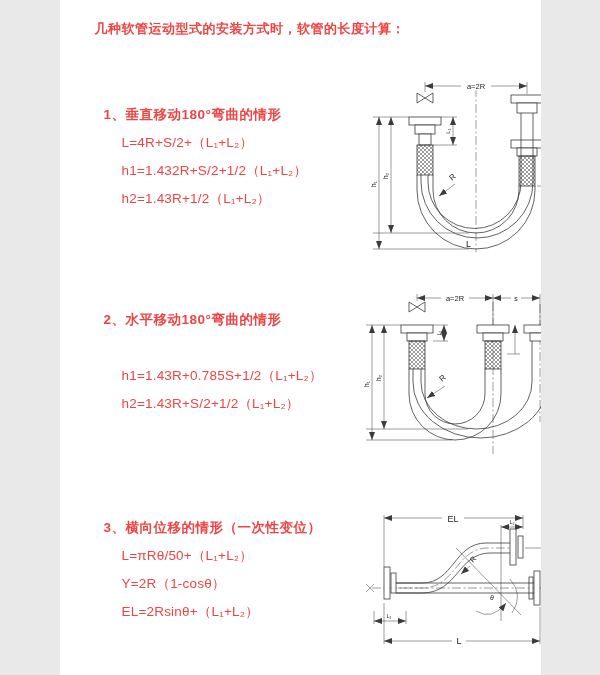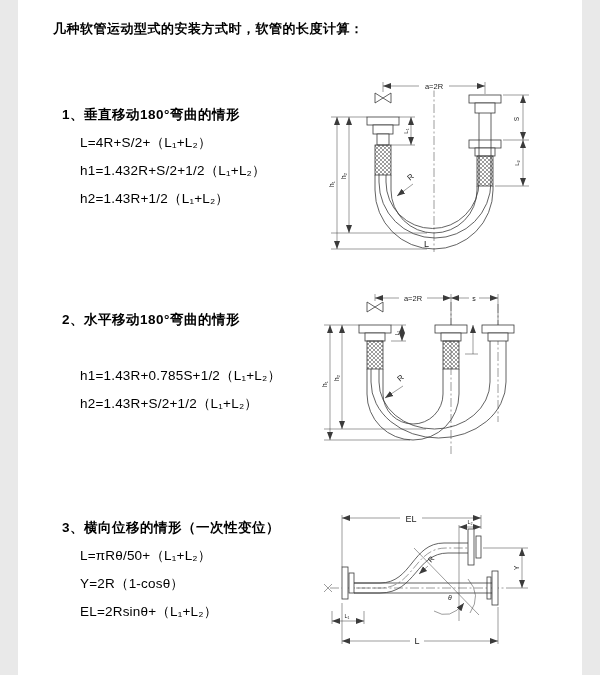--- a/index.html
+++ b/index.html
@@ -1,18 +1,18 @@
 <!DOCTYPE html>
 <html><head>
 <meta charset="utf-8">
 <style>
   html,body{margin:0;padding:0;background:#e9e9e9;}
   .page{
-    position:relative;width:564px;height:675px;background:#ffffff;
-    font-family:"Liberation Sans","DejaVu Sans",sans-serif;color:#000000;
+    position:relative;width:481px;height:675px;background:#ffffff;
+    font-family:"Liberation Sans","DejaVu Sans",sans-serif;color:#ef4444;
     overflow:hidden;margin:0 auto;
   }
   .abs{position:absolute;white-space:nowrap;}
   .title{left:35px;top:20px;font-size:13px;font-weight:bold;letter-spacing:.5px;}
   .hd{font-size:13.5px;font-weight:bold;letter-spacing:.5px;}
   .fm{font-size:13.5px;font-weight:400;letter-spacing:.2px;}
   
   .s1h{left:44px;top:106px;} .s1f0{left:62px;top:134px;} .s1f1{left:62px;top:162px;} .s1f2{left:62px;top:190px;}
   
   .s2h{left:44px;top:311px;} .s2f0{left:62px;top:339px;} .s2f1{left:62px;top:367px;} .s2f2{left:62px;top:395px;}

